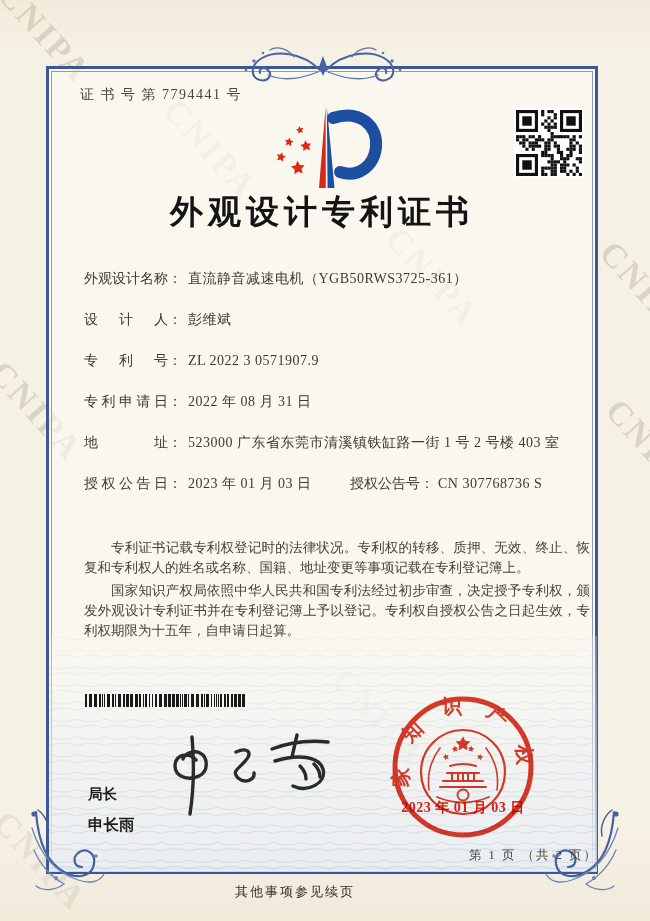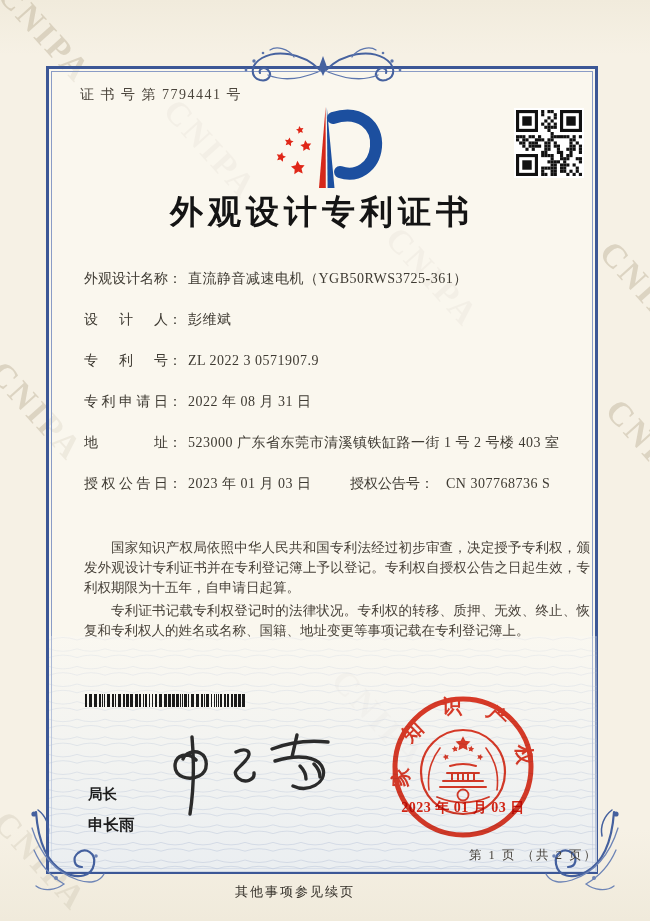--- a/index.html
+++ b/index.html
@@ -31,21 +31,21 @@
 
   .title{position:absolute;left:46px;width:552px;top:190px;z-index:5;text-align:center;
          font-size:33px;font-weight:700;letter-spacing:5px;color:#141414;}
 
   .fields{position:absolute;left:84px;top:270px;width:512px;z-index:5;font-size:14px;color:#3e3a32;}
   .row{position:relative;height:18px;line-height:18px;margin-bottom:23px;white-space:nowrap;}
   .lab{display:inline-block;width:84px;text-align:justify;text-align-last:justify;vertical-align:top;}
   .colon{display:inline-block;vertical-align:top;}
   .val{display:inline-block;margin-left:6px;vertical-align:top;letter-spacing:.5px;}
   .grant{position:absolute;left:266px;top:0;}
-  .grant .val{margin-left:12px;}
+  .grant .val{margin-left:4px;}
 
   .paras{position:absolute;left:84px;top:538px;width:506px;z-index:5;font-size:13.5px;
          line-height:20px;color:#48423a;text-align:justify;}
   .paras p{margin:0 0 3px 0;text-indent:2em;}
 
   .barcode{position:absolute;left:85px;top:694px;width:162px;height:13px;z-index:5;font-size:0;white-space:nowrap;overflow:hidden;}
   .barcode i{display:inline-block;height:100%;background:#191919;}
 
   .signer{position:absolute;left:88px;top:746px;z-index:5;color:#1d1d1d;
           font-family:"Liberation Sans","DejaVu Sans",sans-serif;margin-top:39px;}
@@ -328,22 +328,22 @@
     </div>
     <div class="row">
       <span class="lab">授权公告日</span><span class="colon">：</span><span class="val">2023 年 01 月 03 日</span>
       <span class="grant">
         <span>授权公告号</span><span class="colon">：</span><span class="val">CN 307768736 S</span>
       </span>
     </div>
   </div>
 
   <div class="paras">
+    <p>专利证书记载专利权登记时的法律状况。专利权的转移、质押、无效、终止、恢复和专利权人的姓名或名称、国籍、地址变更等事项记载在专利登记簿上。</p>
     <p>国家知识产权局依照中华人民共和国专利法经过初步审查，决定授予专利权，颁发外观设计专利证书并在专利登记簿上予以登记。专利权自授权公告之日起生效，专利权期限为十五年，自申请日起算。</p>
-    <p>专利证书记载专利权登记时的法律状况。专利权的转移、质押、无效、终止、恢复和专利权人的姓名或名称、国籍、地址变更等事项记载在专利登记簿上。</p>
   </div>
 
   <div class="barcode" id="barcode"><i style="width:2px;margin-right:2px"></i><i style="width:3px;margin-right:2px"></i><i style="width:3px;margin-right:2px"></i><i style="width:2px;margin-right:1px"></i><i style="width:1px;margin-right:1px"></i><i style="width:1px;margin-right:2px"></i><i style="width:3px;margin-right:2px"></i><i style="width:2px;margin-right:1px"></i><i style="width:1px;margin-right:2px"></i><i style="width:3px;margin-right:2px"></i><i style="width:2px;margin-right:1px"></i><i style="width:3px;margin-right:1px"></i><i style="width:3px;margin-right:2px"></i><i style="width:3px;margin-right:1px"></i><i style="width:2px;margin-right:2px"></i><i style="width:1px;margin-right:1px"></i><i style="width:2px;margin-right:2px"></i><i style="width:1px;margin-right:2px"></i><i style="width:1px;margin-right:2px"></i><i style="width:2px;margin-right:2px"></i><i style="width:3px;margin-right:2px"></i><i style="width:3px;margin-right:1px"></i><i style="width:3px;margin-right:1px"></i><i style="width:3px;margin-right:1px"></i><i style="width:3px;margin-right:1px"></i><i style="width:1px;margin-right:1px"></i><i style="width:1px;margin-right:1px"></i><i style="width:3px;margin-right:1px"></i><i style="width:1px;margin-right:2px"></i><i style="width:3px;margin-right:2px"></i><i style="width:3px;margin-right:2px"></i><i style="width:2px;margin-right:1px"></i><i style="width:1px;margin-right:1px"></i><i style="width:3px;margin-right:2px"></i><i style="width:1px;margin-right:2px"></i><i style="width:1px;margin-right:1px"></i><i style="width:1px;margin-right:1px"></i><i style="width:1px;margin-right:1px"></i><i style="width:2px;margin-right:2px"></i><i style="width:2px;margin-right:1px"></i><i style="width:2px;margin-right:2px"></i><i style="width:2px;margin-right:1px"></i><i style="width:3px;margin-right:1px"></i><i style="width:3px;margin-right:1px"></i><i style="width:3px;margin-right:2px"></i></div>
 
   <div class="signer">
     <div class="t1">局长</div>
     <div class="t2">申长雨</div>
   </div>
 
   <svg class="signature" viewBox="0 0 185 92">

